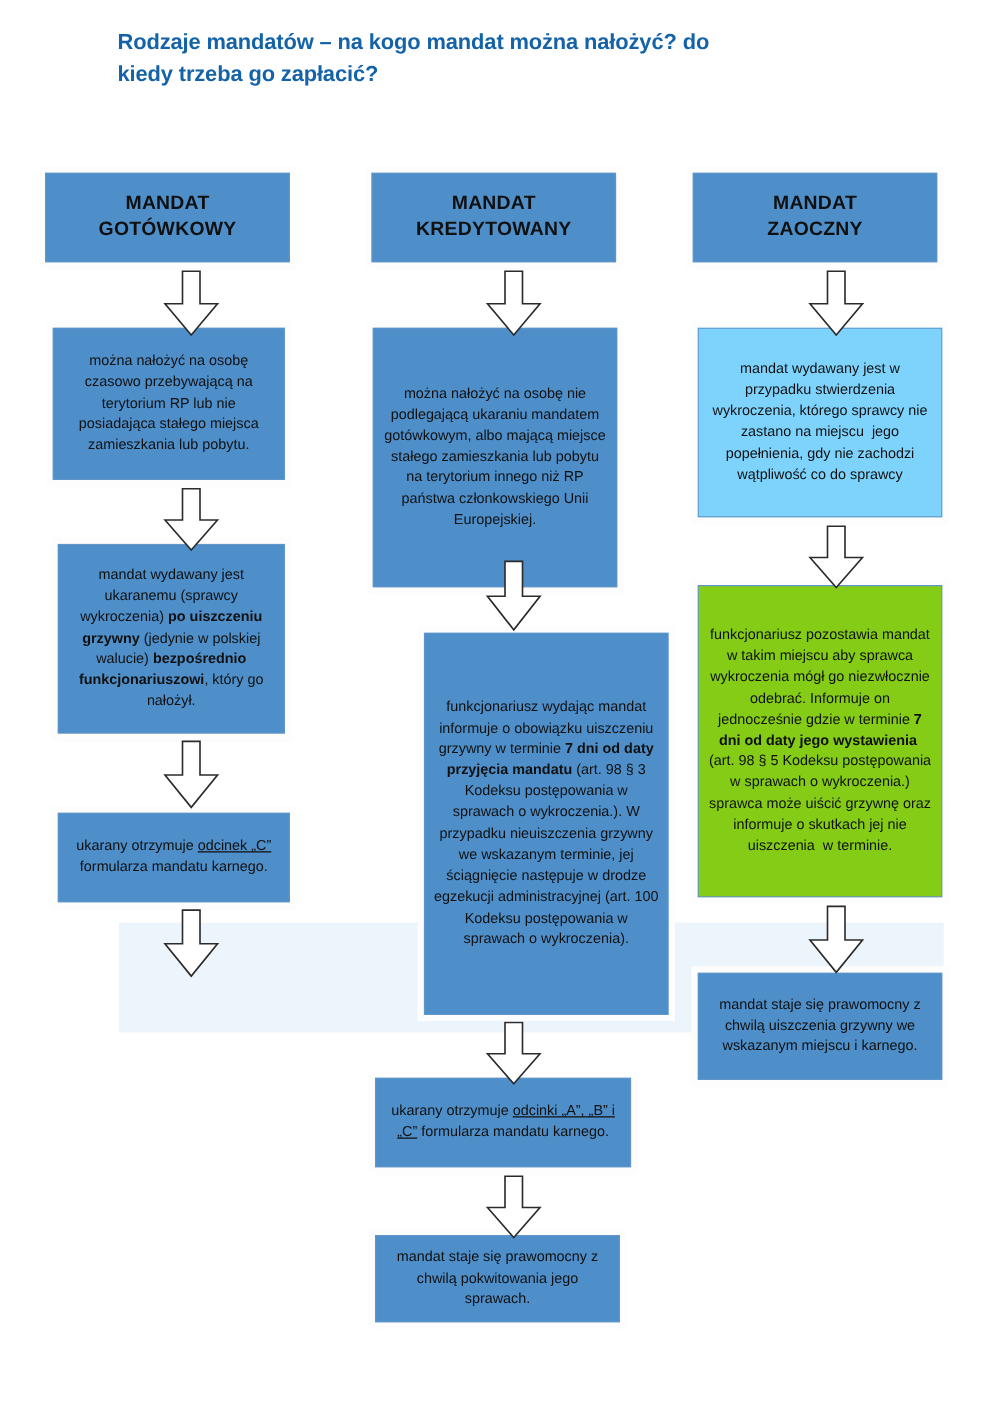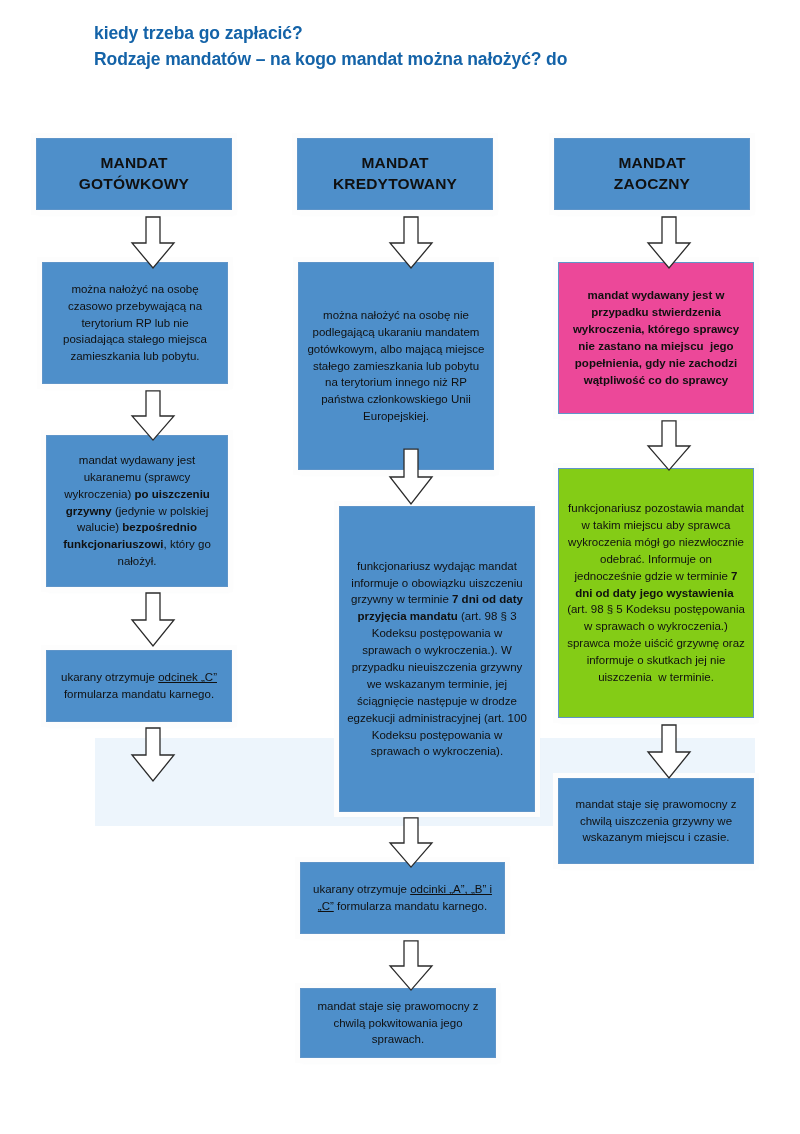--- a/index.html
+++ b/index.html
@@ -120,22 +120,22 @@
   #n3-2    { left: 10px; top: 468px; width: 196px; height: 250px; }
   #a3-3    { left: 98px; top: 724px; height: 56px; }
   #n3-3    { left: 10px; top: 778px; width: 196px; height: 86px; }
 </style>
 </head>
 <body style="background: rgb(255, 255, 255);">
 
 <div class="band" style="background: rgb(237, 245, 252);"></div>
 
 <div class="title" style="color: rgb(20, 99, 168);">
+  <span style="display: block;">Rodzaje mandatów – na kogo mandat można nałożyć? do</span>
   <span style="display: block;">kiedy trzeba go zapłacić?</span>
-  <span style="display: block;">Rodzaje mandatów – na kogo mandat można nałożyć? do</span>
 </div>
 
 <div class="col" id="col-1">
 
   <div class="node header" id="n1-head" style="background: rgb(78, 143, 202);">
     <div class="txt">
       <div>MANDAT</div>
       <div>GOTÓWKOWY</div>
     </div>
   </div>
@@ -236,36 +236,36 @@
       <div>ZAOCZNY</div>
     </div>
   </div>
 
   <div class="arrow" id="a3-1">
     <svg viewBox="0 0 46 54" preserveAspectRatio="none">
       <polygon points="16,1 30,1 30,27 44,27 23,52 2,27 16,27" fill="#ffffff" stroke="#2b2b2b" stroke-width="1.3"></polygon>
     </svg>
   </div>
 
-  <div class="node" id="n3-1" style="background: #ec4899; font-weight: bold;">
+  <div class="node" id="n3-1" style="background: #7dd3fc;">
     <div class="txt">mandat wydawany jest w przypadku stwierdzenia wykroczenia, którego sprawcy nie zastano na miejscu&nbsp; jego popełnienia, gdy nie zachodzi wątpliwość co do sprawcy</div>
   </div>
 
   <div class="arrow" id="a3-2">
     <svg viewBox="0 0 46 54" preserveAspectRatio="none">
       <polygon points="16,1 30,1 30,27 44,27 23,52 2,27 16,27" fill="#ffffff" stroke="#2b2b2b" stroke-width="1.3"></polygon>
     </svg>
   </div>
 
   <div class="node" id="n3-2" style="background: #84cc16;">
     <div class="txt">funkcjonariusz pozostawia mandat w takim miejscu aby sprawca wykroczenia mógł go niezwłocznie odebrać. Informuje on jednocześnie gdzie w terminie <b>7 dni od daty jego wystawienia</b>&nbsp; (art. 98 § 5 Kodeksu postępowania w sprawach o wykroczenia.) sprawca może uiścić grzywnę oraz informuje o skutkach jej nie uiszczenia&nbsp; w terminie.</div>
   </div>
 
   <div class="arrow" id="a3-3">
     <svg viewBox="0 0 46 54" preserveAspectRatio="none">
       <polygon points="16,1 30,1 30,27 44,27 23,52 2,27 16,27" fill="#ffffff" stroke="#2b2b2b" stroke-width="1.3"></polygon>
     </svg>
   </div>
 
   <div class="node" id="n3-3" style="background: rgb(78, 143, 202);">
-    <div class="txt">mandat staje się prawomocny z chwilą uiszczenia grzywny we wskazanym miejscu i czasie.</div>
+    <div class="txt">mandat staje się prawomocny z chwilą uiszczenia grzywny we wskazanym miejscu i karnego.</div>
   </div>
 </div>
 
 </body></html>

